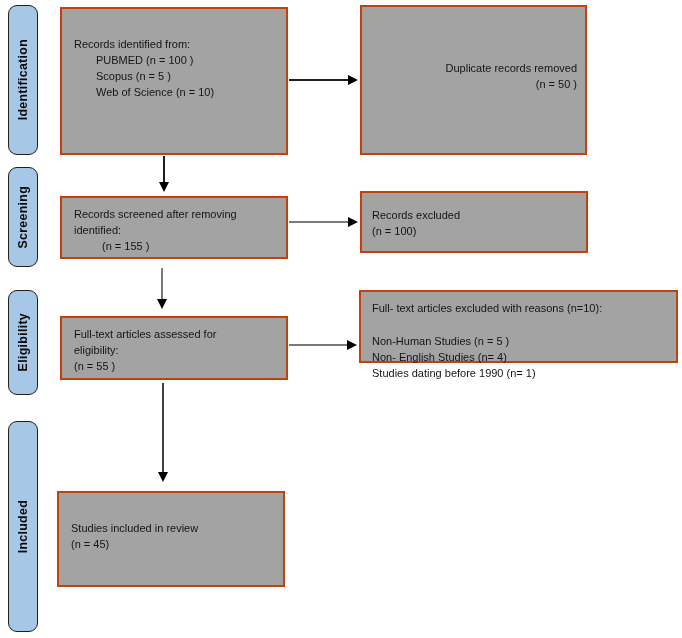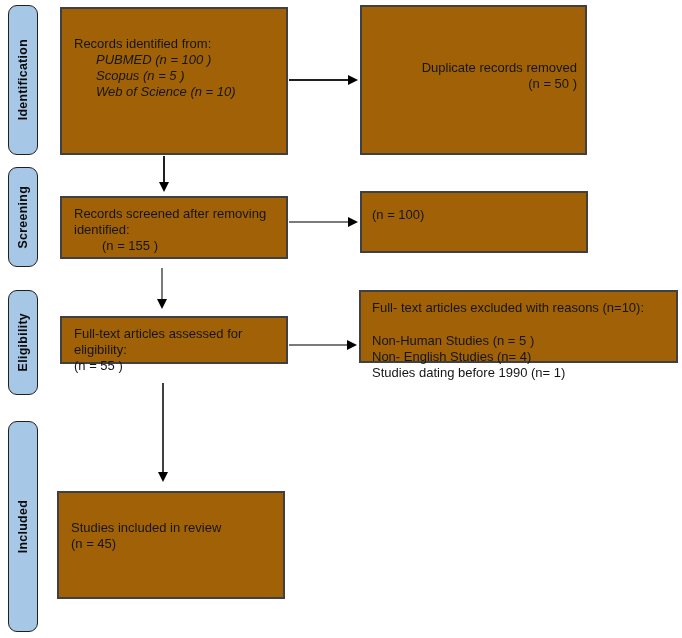--- a/index.html
+++ b/index.html
@@ -15,25 +15,25 @@
     box-sizing:border-box;
     display:flex; align-items:center; justify-content:center;
   }
   .stage-label {
     writing-mode:vertical-rl; transform:rotate(180deg);
     font-size:12.4px; font-weight:bold; color:#0b0b0b; letter-spacing:0.3px;
     white-space:nowrap;
   }
   
   .flow-box {
-    position:absolute; background:#a16207; border:2px solid #404040;
-    box-sizing:border-box; font-size:13px; line-height:16px; color:#151515;
+    position:absolute; background:#a3a3a3; border:2px solid #c2410c;
+    box-sizing:border-box; font-size:11px; line-height:16px; color:#151515;
   }
   .flow-box .ln { white-space:nowrap; }
-  .indent-src { margin-left:22px;font-style:italic; }
+  .indent-src { margin-left:22px; }
   .indent-count { margin-left:28px; }
   .gap-line { height:17px; }
   
   .hline { position:absolute; height:1.5px; }
   .vline { position:absolute; width:1.5px; }
   .line-black { background:#1f1f1f; }
   .line-gray { background:#7a7a7a; }
   .line-dark { background:#3f3f3f; }
   .arr-right {
     position:absolute; width:0; height:0;
@@ -76,38 +76,39 @@
     <div class="ln">(n = 50 )</div>
   </div>
 
   <div class="flow-box" style="left:60px; top:196px; width:228px; height:63px; padding:8px 24px 0 12px;">
     <div class="ln">Records screened after removing</div>
     <div class="ln">identified:</div>
     <div class="ln indent-count">(n = 155 )</div>
   </div>
 
   <div class="flow-box" style="left:360px; top:191px; width:228px; height:62px; padding:14px 8px 0 10px;">
+    <div class="ln">Records excluded</div>
     <div class="ln">(n = 100)</div>
   </div>
 
-  <div class="flow-box" style="left:60px; top:316px; width:228px; height:48px; padding:8px 8px 0 12px;">
+  <div class="flow-box" style="left:60px; top:316px; width:228px; height:64px; padding:8px 8px 0 12px;">
     <div class="ln">Full-text articles assessed for</div>
     <div class="ln">eligibility:</div>
     <div class="ln">(n = 55 )</div>
   </div>
 
   <div class="flow-box" style="left:359px; top:290px; width:319px; height:73px; padding:8px 8px 0 11px;">
     <div class="ln">Full- text articles excluded with reasons (n=10):</div>
     <div class="gap-line"></div>
     <div class="ln">Non-Human Studies (n = 5 )</div>
     <div class="ln">Non- English Studies (n= 4)</div>
     <div class="ln">Studies dating before 1990 (n= 1)</div>
   </div>
 
-  <div class="flow-box" style="left:57px; top:491px; width:228px; height:108px; padding:27px 8px 0 12px;">
+  <div class="flow-box" style="left:57px; top:491px; width:228px; height:96px; padding:27px 8px 0 12px;">
     <div class="ln">Studies included in review</div>
     <div class="ln">(n = 45)</div>
   </div>
 
   <div class="hline line-black" style="left:289px; top:79px; width:59px;"></div>
   <div class="arr-right" style="left:348px; top:75px;"></div>
 
   <div class="vline line-black" style="left:163px; top:156px; height:27px;"></div>
   <div class="arr-down" style="left:159px; top:182px;"></div>
 

